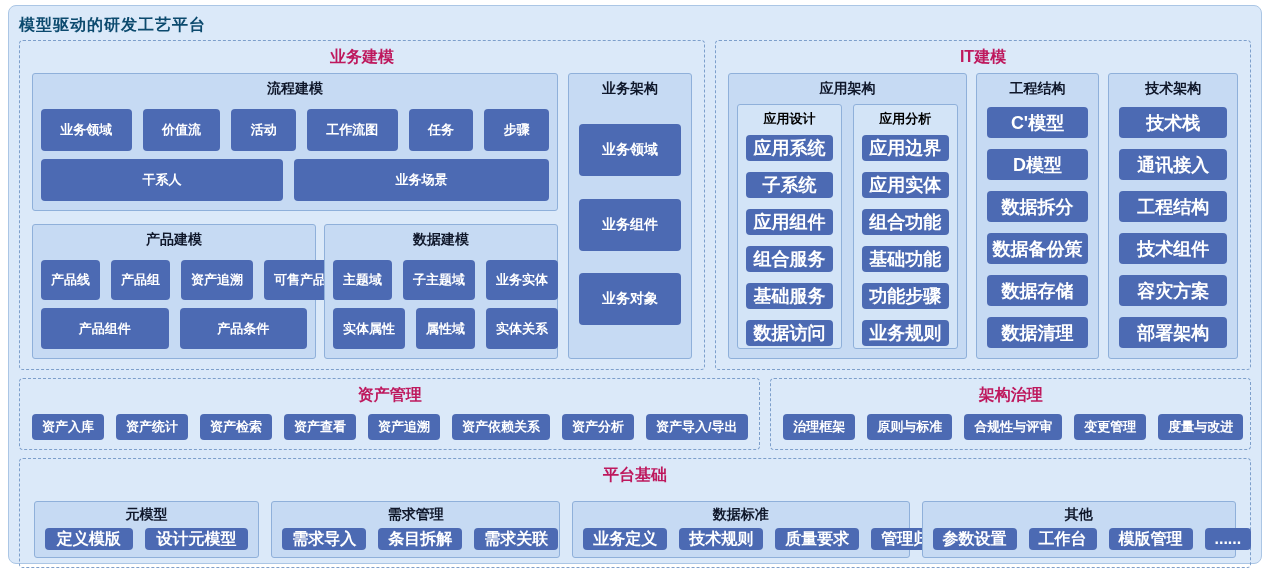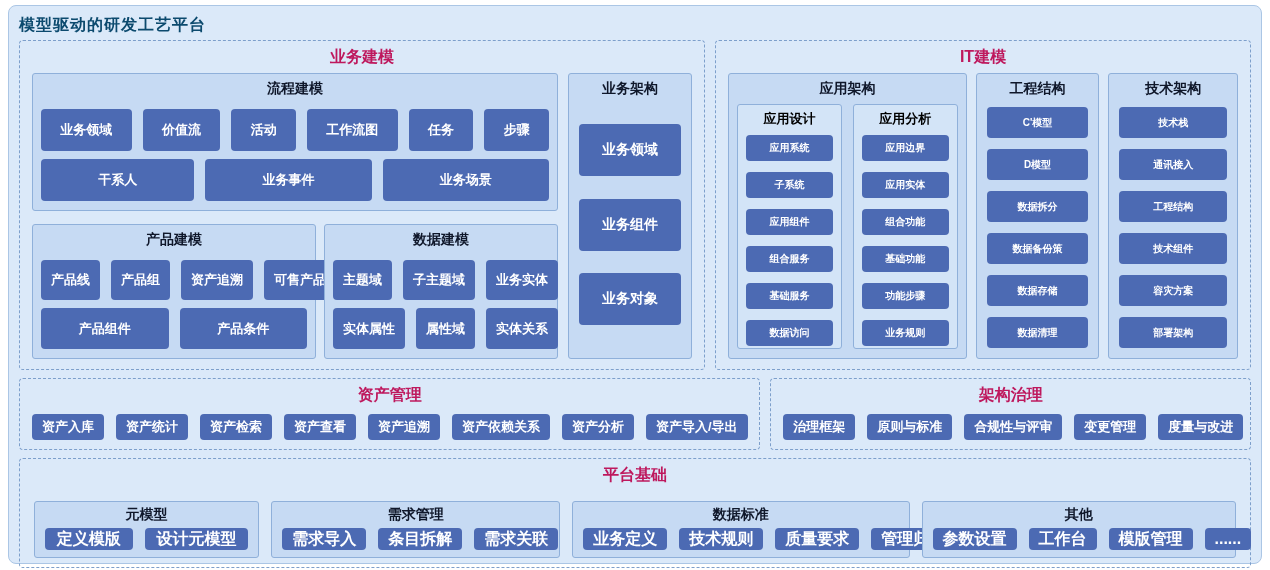--- a/index.html
+++ b/index.html
@@ -53,21 +53,21 @@
   .btn-tall { height: 52px; flex: 0 0 52px; font-size: 14px; }
   .it-body { flex: 1; display: flex; gap: 9px; min-height: 0; }
   .panel-app { flex: 250; }
   .app-cols { flex: 1; display: flex; gap: 11px; margin-top: 3px; min-height: 0; }
   .subpanel {
     flex: 1; background: #d3e4f7; border: 1px solid #8fb0da; border-radius: 3px;
     padding: 2px 8px 8px; display: flex; flex-direction: column; min-width: 0;
   }
   .subpanel-title { text-align: center; font-weight: bold; font-size: 13px; padding: 3px 0 1px; flex: 0 0 auto; }
   .stack { flex: 1; display: flex; flex-direction: column; gap: 11px; margin-top: 6px; min-height: 0; }
-  .stack .btn { flex: 1; font-size: 10px; padding: 0 10px; }
+  .stack .btn { flex: 1; font-size: 18px; padding: 0 10px; }
   .panel-dataarch { flex: 115; }
   .panel-techarch { flex: 122; }
   .sec-asset { flex: 752; }
   .sec-gov { flex: 478; }
   .mid-btns { flex: 1; display: flex; gap: 12px; margin-top: 3px; }
   .sec-platform { flex: 1; padding: 2px 14px 9px; }
   .pf-row { flex: 1; display: flex; gap: 12px; margin-top: 10px; min-height: 0; }
   .pf-panel { padding: 1px 10px 7px; }
   .pf-panel .panel-title { font-size: 14px; padding: 3px 0 1px; }
   .pf-btns { flex: 1; display: flex; gap: 12px; margin-top: 3px; }
@@ -93,21 +93,20 @@
               <div class="btn-row">
                 <div class="btn">业务领域</div>
                 <div class="btn">价值流</div>
                 <div class="btn">活动</div>
                 <div class="btn">工作流图</div>
                 <div class="btn">任务</div>
                 <div class="btn">步骤</div>
               </div>
               <div class="btn-row">
                 <div class="btn">干系人</div>
-                <div class="btn">业务事件</div>
                 <div class="btn">业务场景</div>
               </div>
             </div>
 
             <div class="bm-bottom">
               <div class="panel panel-product">
                 <div class="panel-title">产品建模</div>
                 <div class="btn-row">
                   <div class="btn">产品线</div>
                   <div class="btn">产品组</div>

